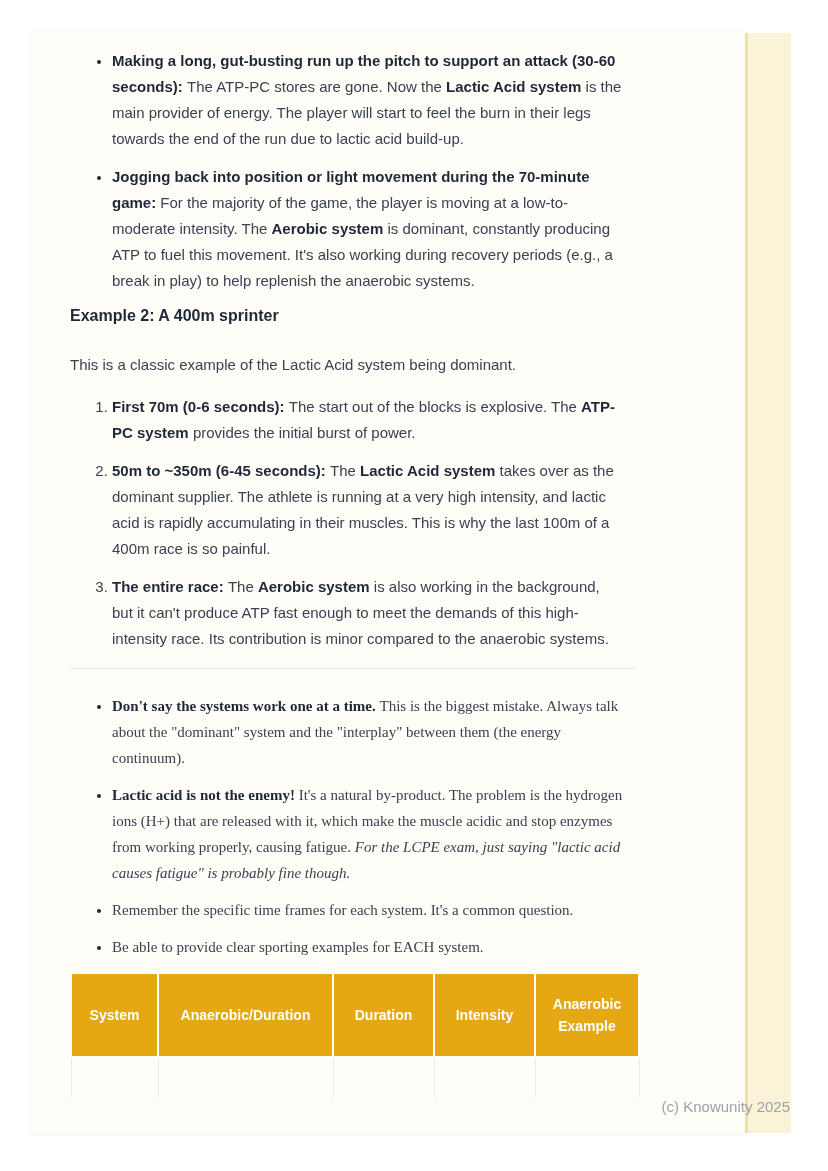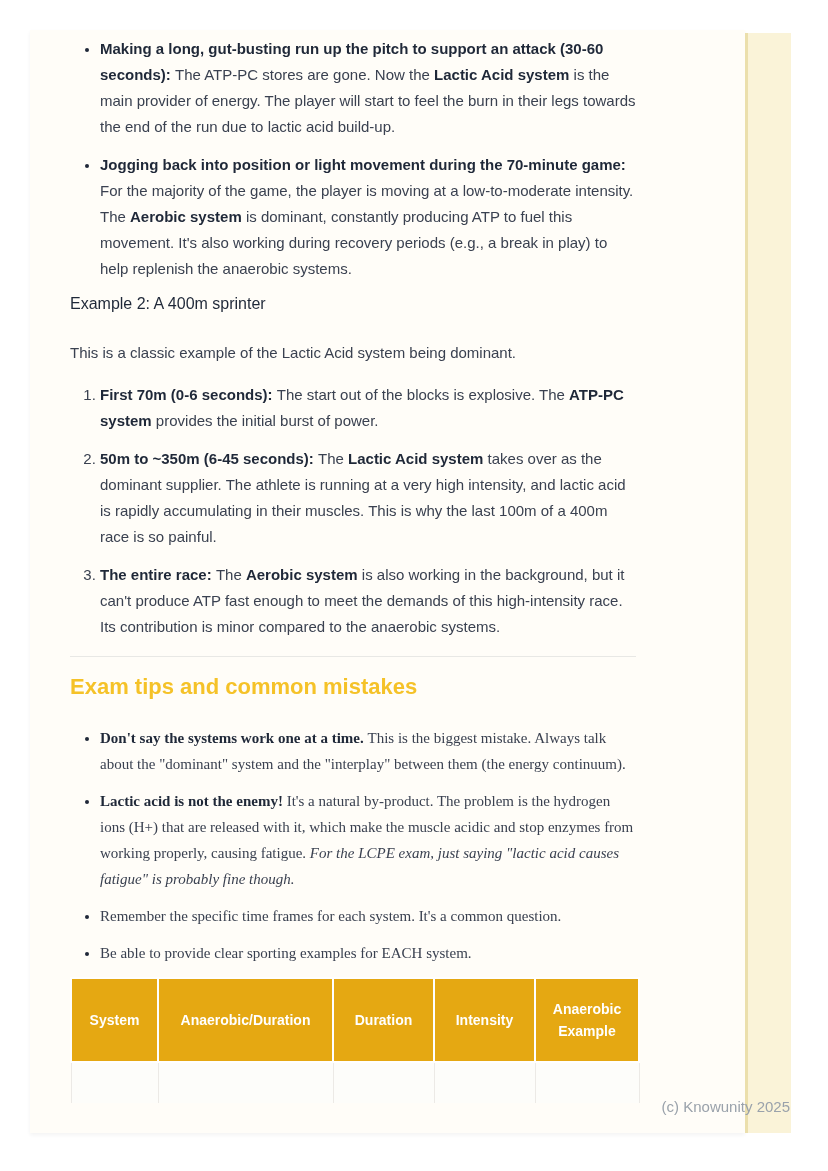--- a/index.html
+++ b/index.html
@@ -18,27 +18,27 @@
   .side-stripe{
     position:absolute;left:745px;top:33px;width:43px;height:1100px;
     background:#faf3d8;border-left:3px solid #ebdfac;
   }
   .content{
     position:absolute;left:70px;top:36px;width:566px;
     font-size:15px;line-height:26px;
   }
   .b{font-weight:bold;color:#1f2838;}
   .i{font-style:italic;}
-  ul.bullets, ol.steps{margin:0;padding:0 0 0 30px;}
+  ul.bullets, ol.steps{margin:12px;padding:0 0 0 30px;}
   ul.bullets li, ol.steps li{margin:0 0 12px 0;}
   ul.bullets li::marker{color:#1f2838;font-size:14px;}
   ol.steps li::marker{color:#3a4150;}
   .subheading{
     margin:11px 0 0 0;font-size:16px;line-height:20px;
-    font-weight:normal;color:#1f2838;
+    font-weight:bold;color:#1f2838;
   }
   .intro{margin:26px 0 0 0;}
   ol.steps{margin-top:16px;}
   hr.divider{
     border:none;border-top:1px solid #e8e8e5;
     margin:16px 0 0 0;width:566px;
   }
   h2.section-heading{
     margin:16px 0 0 0;font-size:22px;line-height:28px;
     font-weight:bold;color:#f5c228;
@@ -82,21 +82,20 @@
   <p class="intro">This is a classic example of the Lactic Acid system being dominant.</p>
 
   <ol class="steps">
       <li><span class="b">First 70m (0-6 seconds): </span><span>The start out of the blocks is explosive. The </span><span class="b">ATP-PC system</span><span> provides the initial burst of power.</span></li>
       <li><span class="b">50m to ~350m (6-45 seconds): </span><span>The </span><span class="b">Lactic Acid system</span><span> takes over as the dominant supplier. The athlete is running at a very high intensity, and lactic acid is rapidly accumulating in their muscles. This is why the last 100m of a 400m race is so painful.</span></li>
       <li><span class="b">The entire race: </span><span>The </span><span class="b">Aerobic system</span><span> is also working in the background, but it can't produce ATP fast enough to meet the demands of this high-intensity race. Its contribution is minor compared to the anaerobic systems.</span></li>
     </ol>
 
   <hr class="divider">
 
-  <h2 class="section-heading">Exam tips and common mistakes</h2>
 
   <ul class="bullets tips">
       <li><span class="b">Don't say the systems work one at a time. </span><span>This is the biggest mistake. Always talk about the "dominant" system and the "interplay" between them (the energy continuum).</span></li>
       <li><span class="b">Lactic acid is not the enemy! </span><span>It's a natural by-product. The problem is the hydrogen ions (H+) that are released with it, which make the muscle acidic and stop enzymes from working properly, causing fatigue. </span><span class="i">For the LCPE exam, just saying "lactic acid causes fatigue" is probably fine though.</span></li>
       <li><span>Remember the specific time frames for each system. It's a common question.</span></li>
       <li><span>Be able to provide clear sporting examples for EACH system.</span></li>
     </ul>
 
   <table class="systems">
     <colgroup>

